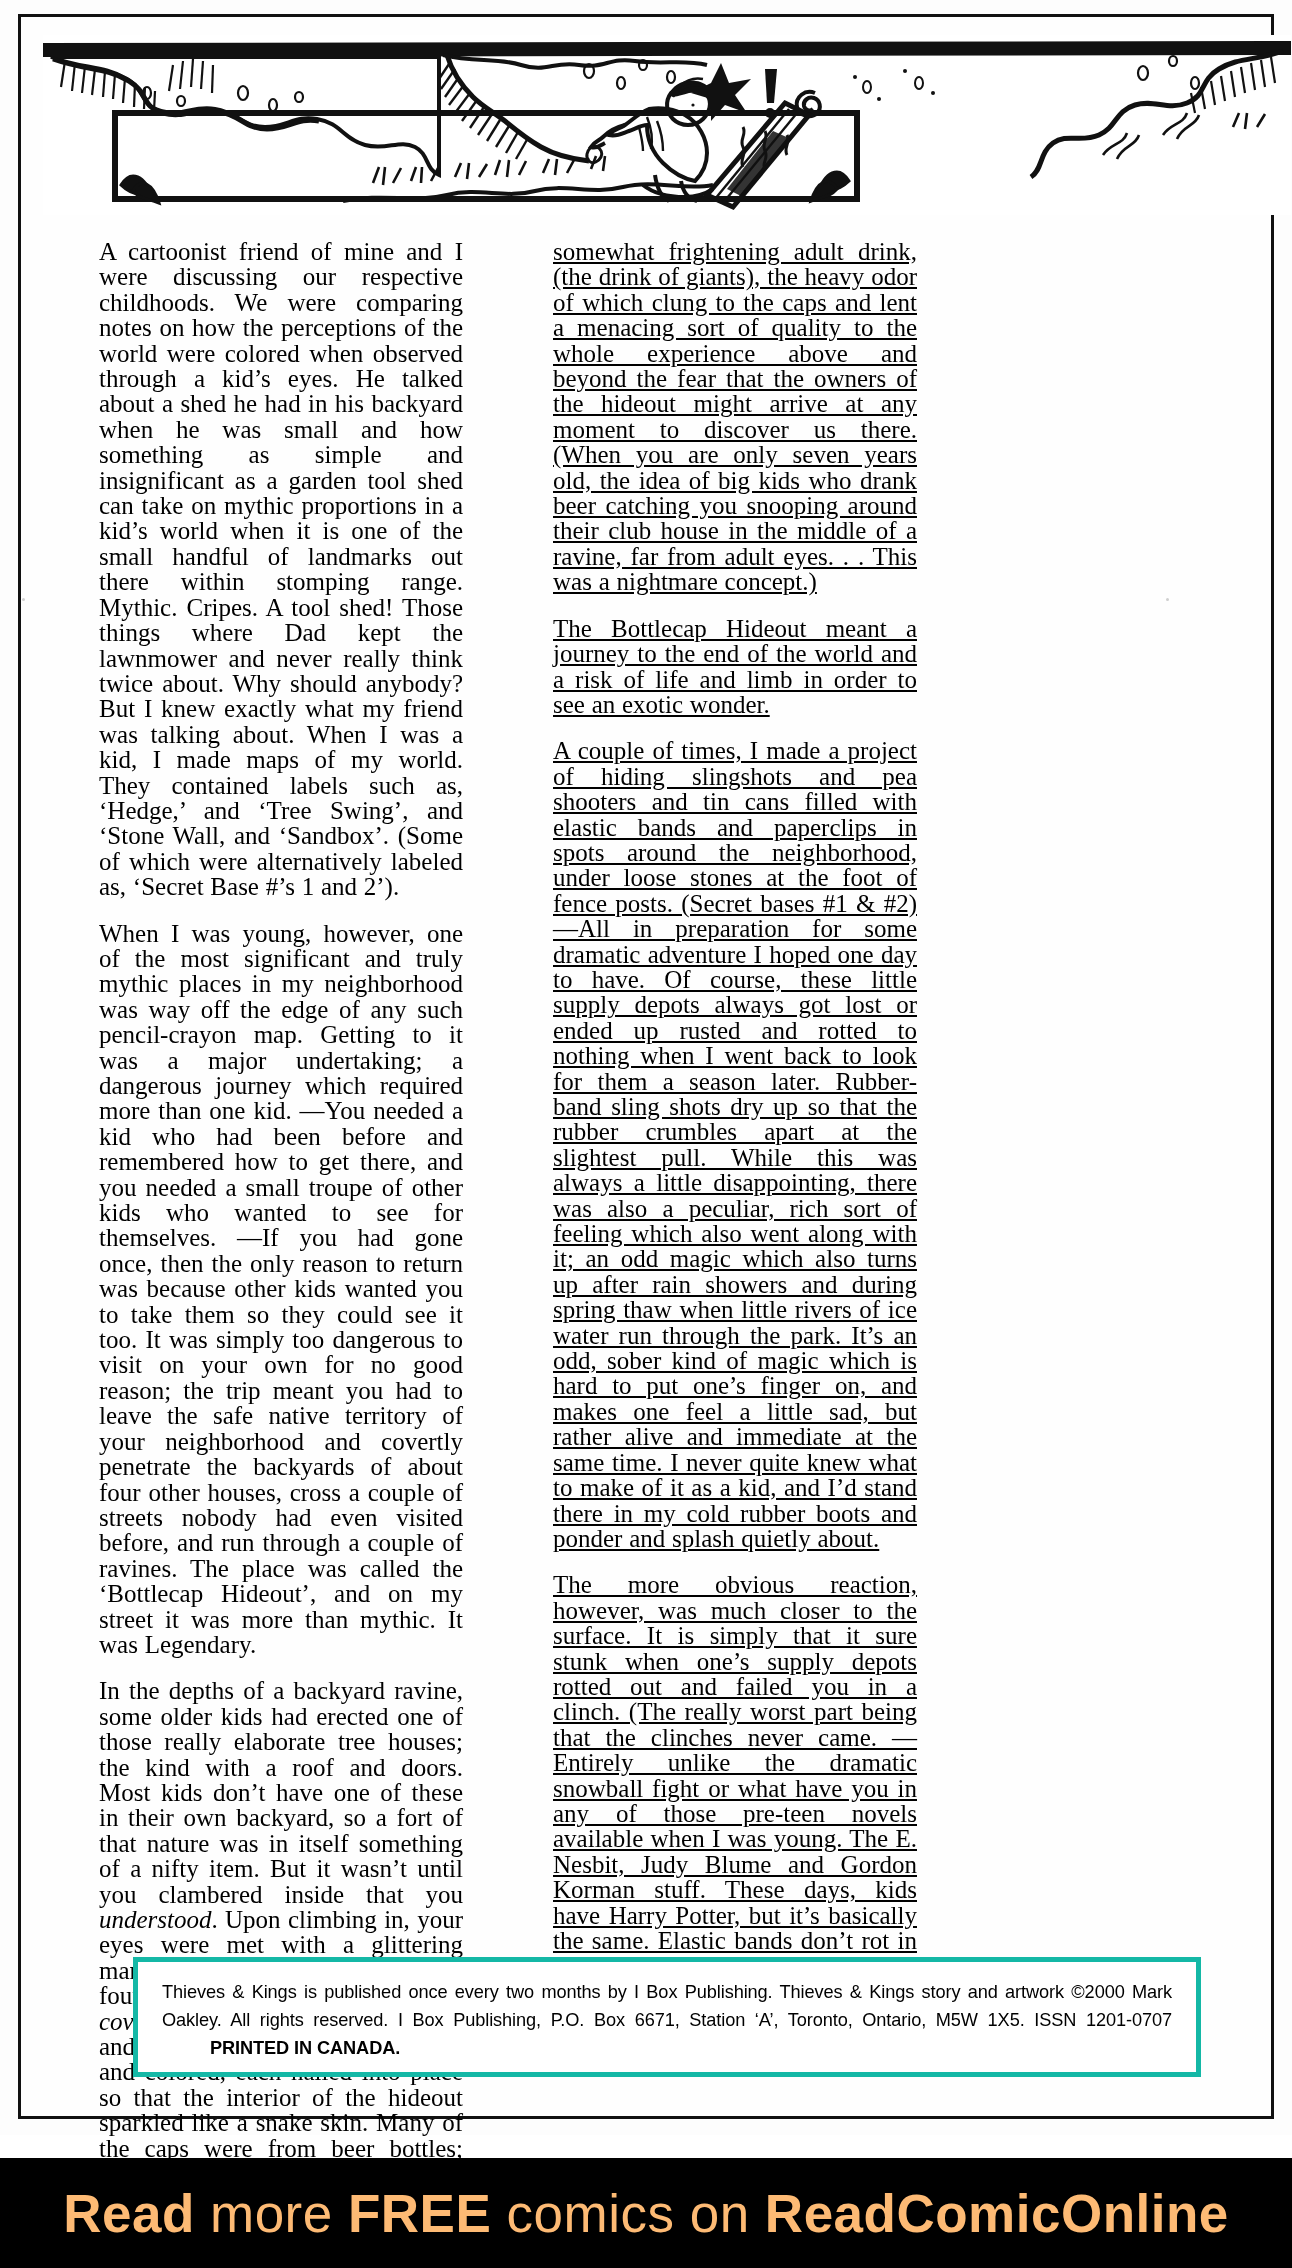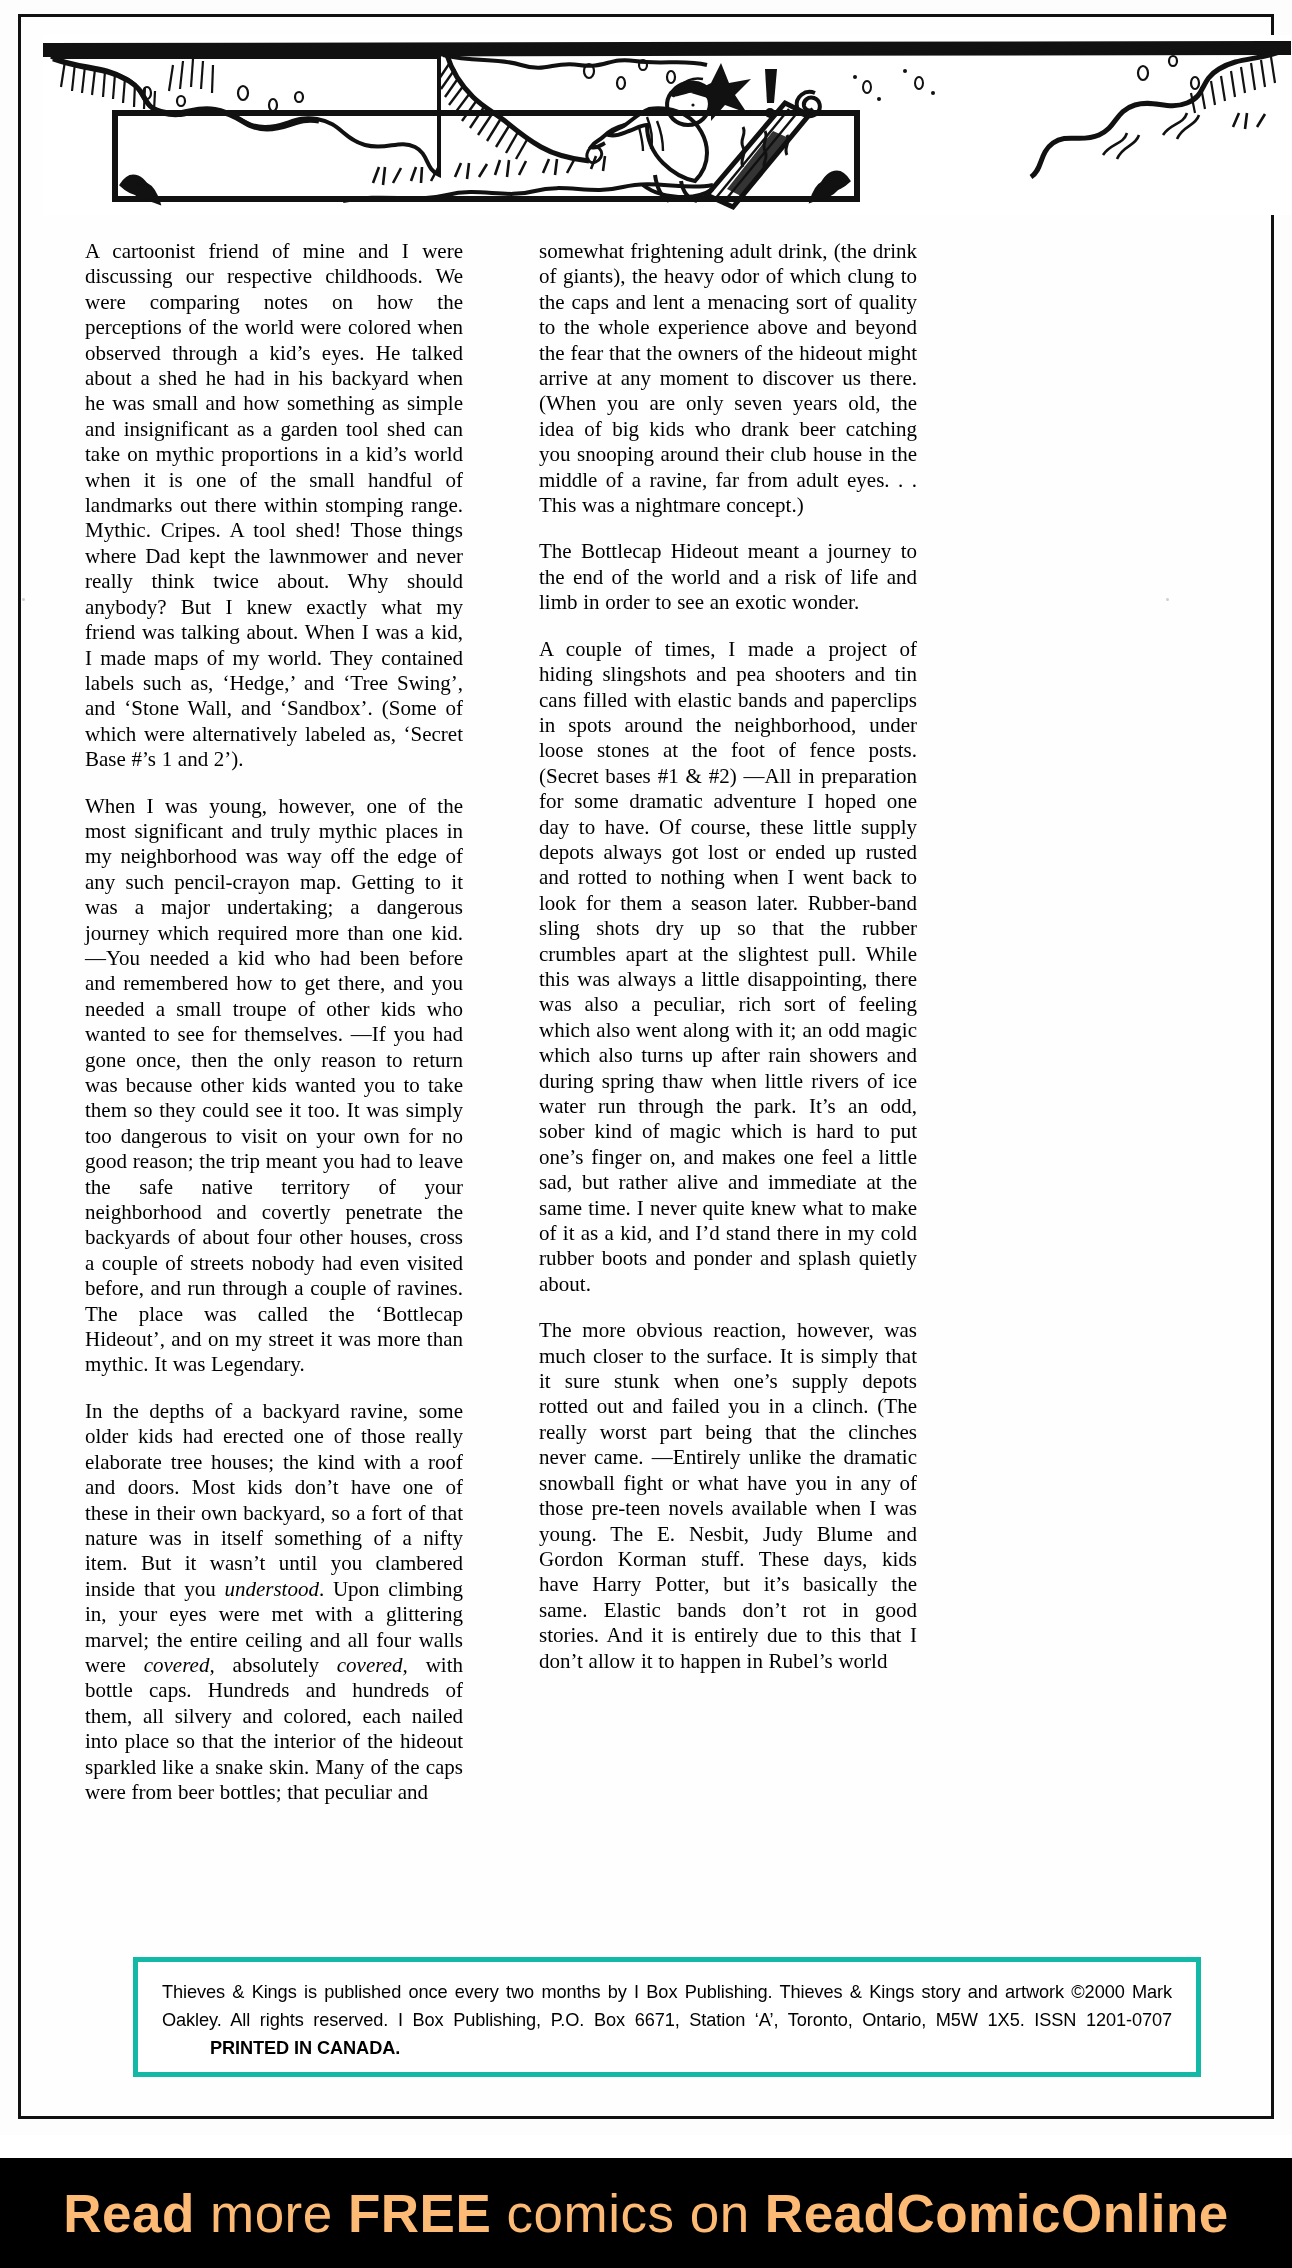--- a/index.html
+++ b/index.html
@@ -48,28 +48,28 @@
     left: 60px; top: 222px;
     width: 1175px;
     display: flex;
     gap: 32px;
   }
   .column {
     width: 382px;
     flex: 0 0 382px;
   }
   .column.left  { margin-left: 0px; }
-  .column.right { margin-left: 40px; }
+  .column.right { margin-left: 40px; text-decoration: underline; }
 
   .para {
     text-align: justify;
     text-justify: inter-word;
-    font-size: 21px;
+    font-size: 25px;
     line-height: 25.4px;
-    margin: 0 0 21px 4px;
+    margin: 0 0 21px 18px;
     hyphens: none;
     word-spacing: 0.02em;
   }
   .para.last { margin-bottom: 0; }
   .para em { font-style: italic; }
 
   
   #continued-wrap {
     position: absolute;
     left: 478px; top: 1838px;

